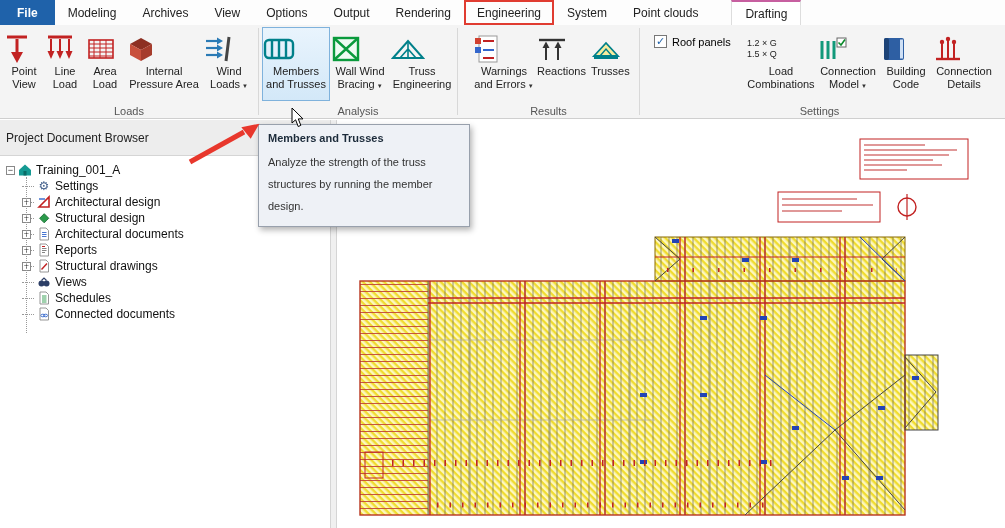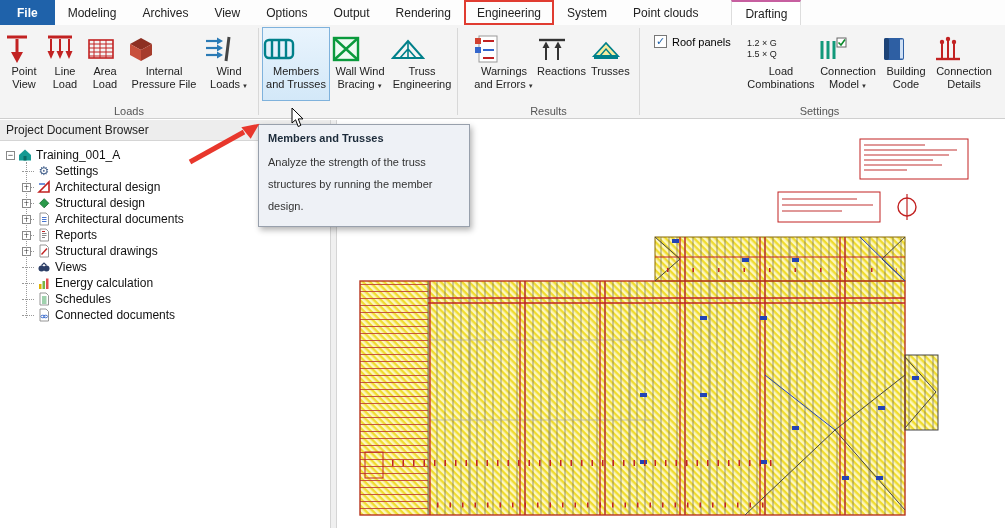--- a/index.html
+++ b/index.html
@@ -38,21 +38,21 @@
   .tooltip { position:absolute; left:258px; top:124px; width:212px; background:#eef1f6;
              border:1px solid #98a0ac; box-shadow:2px 3px 6px rgba(0,0,0,.3);
              padding:7px 9px 9px 9px; z-index:50; }
   .tooltip-title { font-size:11px; font-weight:bold; color:#1c2b3a; margin-bottom:7px; }
   .tooltip-body { font-size:11px; color:#333; line-height:22px; }
   .annot-arrow { position:absolute; left:178px; top:116px; z-index:60; }
   .cursor { position:absolute; left:291px; top:107px; z-index:70; }
 
   
   .sidebar { position:absolute; top:120px; left:0; width:330px; bottom:0; background:#fff; }
-  .sidebar-header { height:21px; background:#ededed; border-bottom:1px solid #d5d5d5;
+  .sidebar-header { height:36px; background:#ededed; border-bottom:1px solid #d5d5d5;
                     font-size:12px; color:#222; display:flex; align-items:center; padding-left:6px; }
   .tree { position:relative; padding:6px 0 0 6px; font-size:12px; color:#111; }
   .tree-row { display:flex; align-items:center; height:16px; white-space:nowrap; }
   .expander { width:9px; height:9px; border:1px solid #898989; background:#fff; font-size:9px;
               line-height:7px; text-align:center; color:#333; flex:none; }
   .cgap { width:16px; flex:none; }
   .hdot { width:12px; height:1px; border-top:1px dotted #999; flex:none; }
   .hdot-s { width:3px; height:1px; border-top:1px dotted #999; flex:none; }
   .tree-icon { width:16px; height:14px; margin:0 3px 0 2px; flex:none; display:flex;
                align-items:center; justify-content:center; }
@@ -127,21 +127,21 @@
         <div class="rlabel">Area Load</div>
       </div>
       <div class="rbtn" style="width:78px">
         <div class="ricon">
           <svg width="30" height="28" viewBox="0 0 30 28">
               <polygon points="4,9 15,3 26,9 15,15" fill="#8d2f22"></polygon>
               <polygon points="4,9 15,15 15,26 4,20" fill="#c8503c"></polygon>
               <polygon points="26,9 15,15 15,26 26,20" fill="#a63c2c"></polygon>
             </svg>
         </div>
-        <div class="rlabel">Internal Pressure File</div>
+        <div class="rlabel">Internal Pressure Area</div>
       </div>
       <div class="rbtn" style="width:52px">
         <div class="ricon">
           <svg width="30" height="28" viewBox="0 0 30 28">
               <g stroke="#2a7ab5" stroke-width="2.2">
                 <path d="M2 6 H14"></path>
                 <path d="M2 13 H14"></path>
                 <path d="M2 20 H14"></path>
               </g>
               <g fill="#2a7ab5">
@@ -179,20 +179,21 @@
       </div>
       <div class="rbtn" style="width:64px">
         <div class="ricon">
           <svg width="34" height="28" viewBox="0 0 34 28">
               <path d="M2 23 L17 6 L32 23 Z" fill="none" stroke="#00808a" stroke-width="2"></path>
               <path d="M9 23 L17 14 L25 23 M17 6 V23" fill="none" stroke="#00808a" stroke-width="1.6"></path>
             </svg>
         </div>
         <div class="rlabel">Truss Engineering</div>
       </div>
+      <div class="rgroup-label">Analysis</div>
     </div>
     <div class="rsep"></div>
 
     <div class="rgroup" style="padding-left:14px">
       <div class="rbtn" style="width:64px">
         <div class="ricon">
           <svg width="26" height="30" viewBox="0 0 26 30">
               <rect x="6" y="2" width="18" height="26" fill="#fff" stroke="#999"></rect>
               <rect x="2" y="4" width="6" height="6" fill="#d04030"></rect>
               <path d="M10 7 H21" stroke="#c22222" stroke-width="2"></path>
@@ -387,32 +388,20 @@
         <span class="tree-icon">
           <svg width="14" height="14" viewBox="0 0 14 14">
               <circle cx="4.5" cy="8.5" r="3" fill="#2c3e66"></circle>
               <circle cx="9.5" cy="8.5" r="3" fill="#2c3e66"></circle>
               <path d="M4.5 5.5 L7 3 L9.5 5.5" stroke="#2c3e66" stroke-width="1.2" fill="none"></path>
             </svg>
         </span>
         <span class="tree-label">Views</span>
       </div>
 
-      <div class="tree-row">
-        <span class="cgap"></span>
-          <span class="hdot"></span>
-        <span class="tree-icon">
-          <svg width="14" height="14" viewBox="0 0 14 14">
-              <rect x="2" y="8" width="2.5" height="5" fill="#e0b000"></rect>
-              <rect x="5.5" y="5" width="2.5" height="8" fill="#7ab648"></rect>
-              <rect x="9" y="2.5" width="2.5" height="10.5" fill="#e05050"></rect>
-            </svg>
-        </span>
-        <span class="tree-label">Energy calculation</span>
-      </div>
 
       <div class="tree-row">
         <span class="cgap"></span>
           <span class="hdot"></span>
         <span class="tree-icon">
           <svg width="14" height="14" viewBox="0 0 14 14">
               <path d="M3 1 H9 L11.5 3.5 V13 H3 Z" fill="#fff" stroke="#8a8a8a" stroke-width="0.9"></path>
               <path d="M5 5 H9.5 M5 7 H9.5 M5 9 H9.5 M5 11 H9.5" stroke="#2a9a4a" stroke-width="0.9"></path>
             </svg>
         </span>

